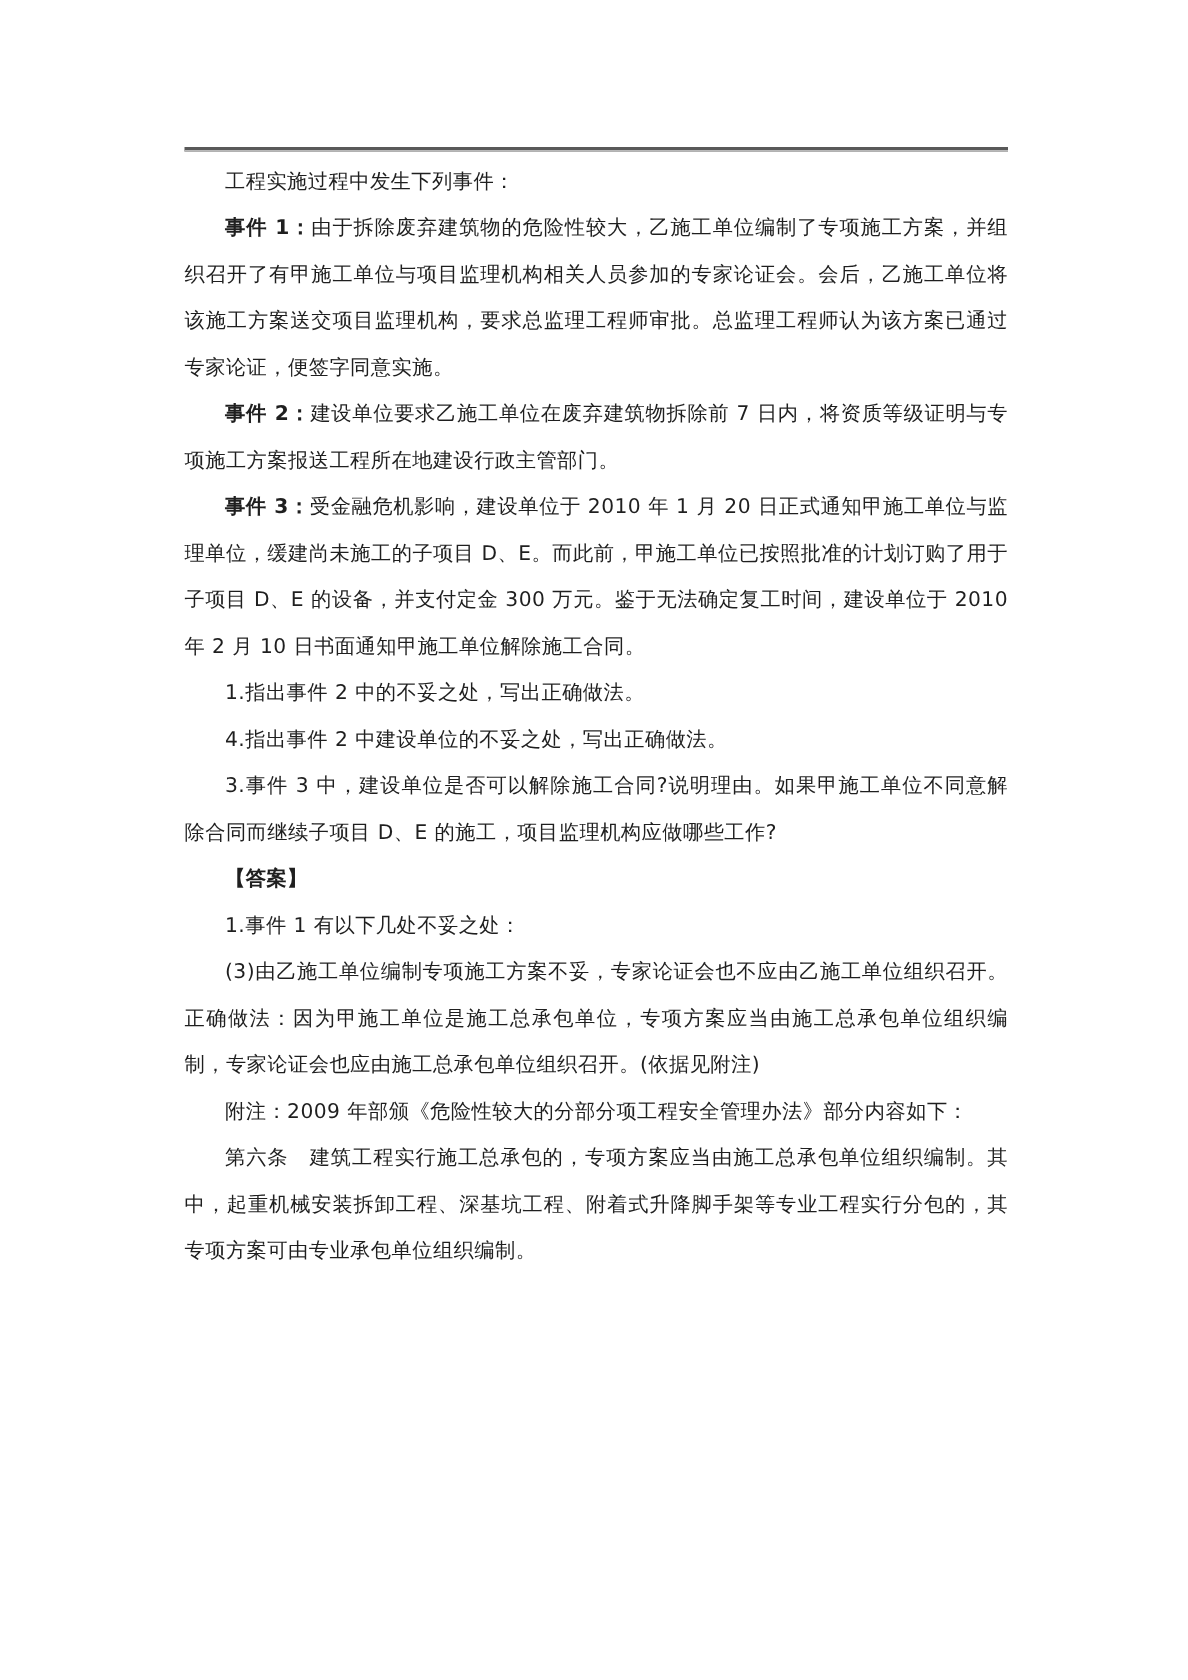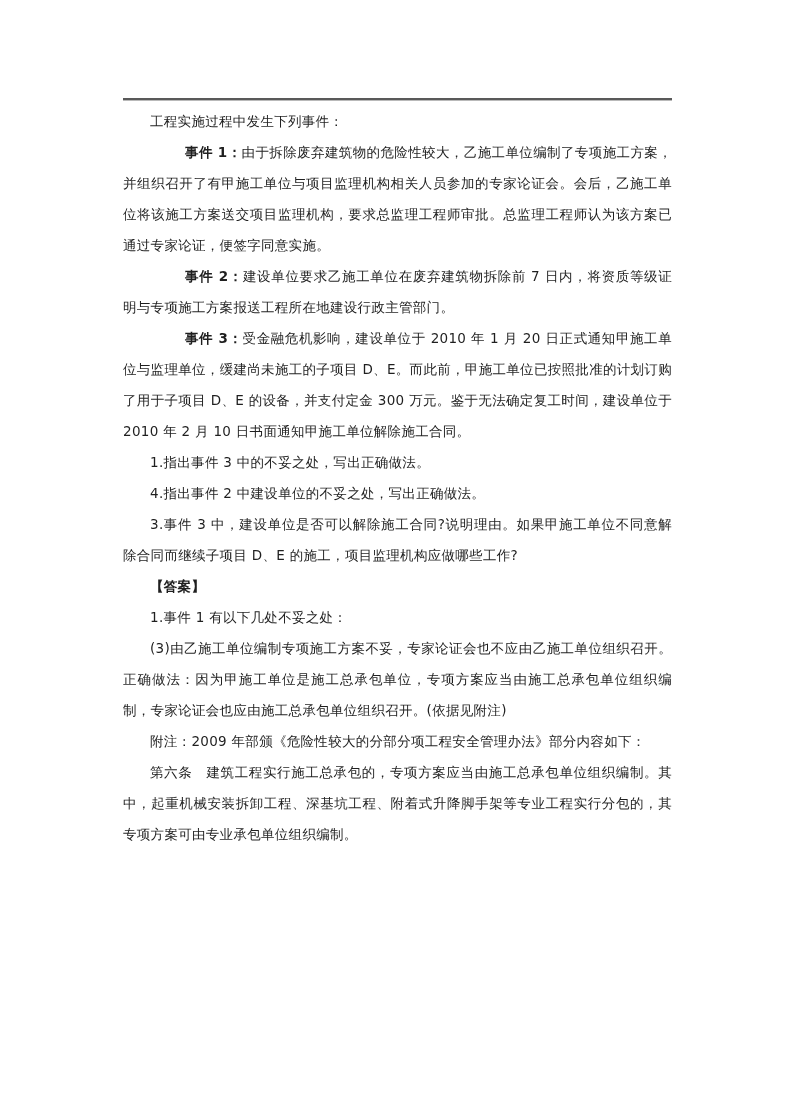--- a/index.html
+++ b/index.html
@@ -56,34 +56,33 @@
   }
   .para{
     margin:0;
     text-indent:2em;
   }
   .para.bold{
     font-weight:bold;
   }
   .para b{
     font-weight:bold;
-    margin-left:35px;
   }
 </style>
 </head>
 <body>
 
 <div class="page">
   <div class="header-rule"></div>
   <div class="content" id="doc-body">
       <p class="para">工程实施过程中发生下列事件：</p>
       <p class="para"><b>事件 1：</b>由于拆除废弃建筑物的危险性较大，乙施工单位编制了专项施工方案，并组织召开了有甲施工单位与项目监理机构相关人员参加的专家论证会。会后，乙施工单位将该施工方案送交项目监理机构，要求总监理工程师审批。总监理工程师认为该方案已通过专家论证，便签字同意实施。</p>
       <p class="para"><b>事件 2：</b>建设单位要求乙施工单位在废弃建筑物拆除前 7 日内，将资质等级证明与专项施工方案报送工程所在地建设行政主管部门。</p>
       <p class="para"><b>事件 3：</b>受金融危机影响，建设单位于 2010 年 1 月 20 日正式通知甲施工单位与监理单位，缓建尚未施工的子项目 D、E。而此前，甲施工单位已按照批准的计划订购了用于子项目 D、E 的设备，并支付定金 300 万元。鉴于无法确定复工时间，建设单位于 2010 年 2 月 10 日书面通知甲施工单位解除施工合同。</p>
-      <p class="para">1.指出事件 3 中的不妥之处，写出正确做法。</p>
+      <p class="para">1.指出事件 2 中的不妥之处，写出正确做法。</p>
       <p class="para">4.指出事件 2 中建设单位的不妥之处，写出正确做法。</p>
       <p class="para">3.事件 3 中，建设单位是否可以解除施工合同?说明理由。如果甲施工单位不同意解除合同而继续子项目 D、E 的施工，项目监理机构应做哪些工作?</p>
       <p class="para bold">【答案】</p>
       <p class="para">1.事件 1 有以下几处不妥之处：</p>
       <p class="para">(3)由乙施工单位编制专项施工方案不妥，专家论证会也不应由乙施工单位组织召开。正确做法：因为甲施工单位是施工总承包单位，专项方案应当由施工总承包单位组织编制，专家论证会也应由施工总承包单位组织召开。(依据见附注)</p>
       <p class="para">附注：2009 年部颁《危险性较大的分部分项工程安全管理办法》部分内容如下：</p>
       <p class="para">第六条　建筑工程实行施工总承包的，专项方案应当由施工总承包单位组织编制。其中，起重机械安装拆卸工程、深基坑工程、附着式升降脚手架等专业工程实行分包的，其专项方案可由专业承包单位组织编制。</p>
     </div>
   <div class="footer-rule"></div>
 </div>

